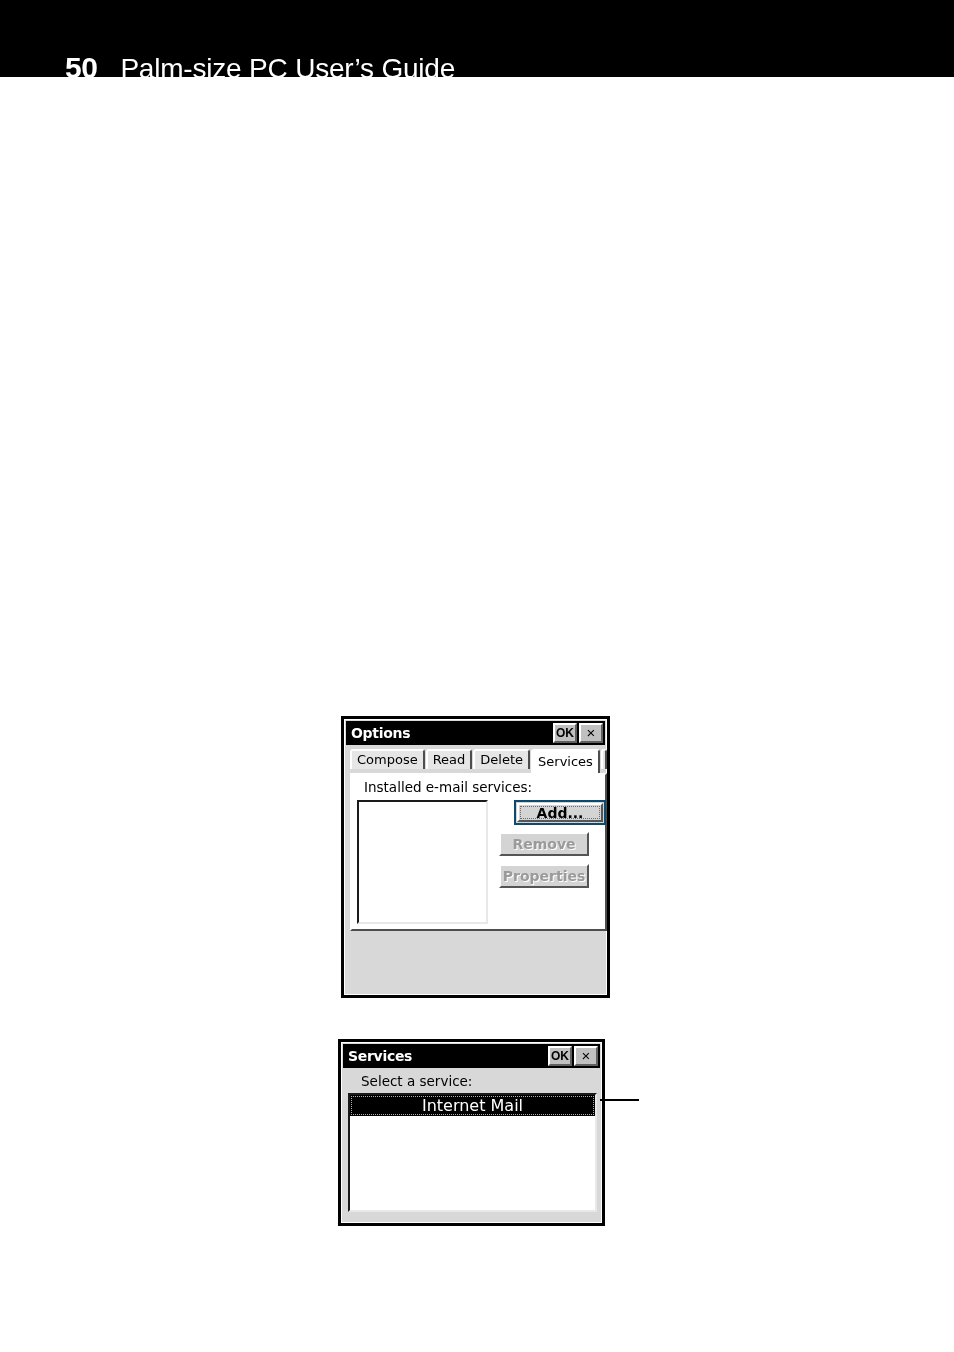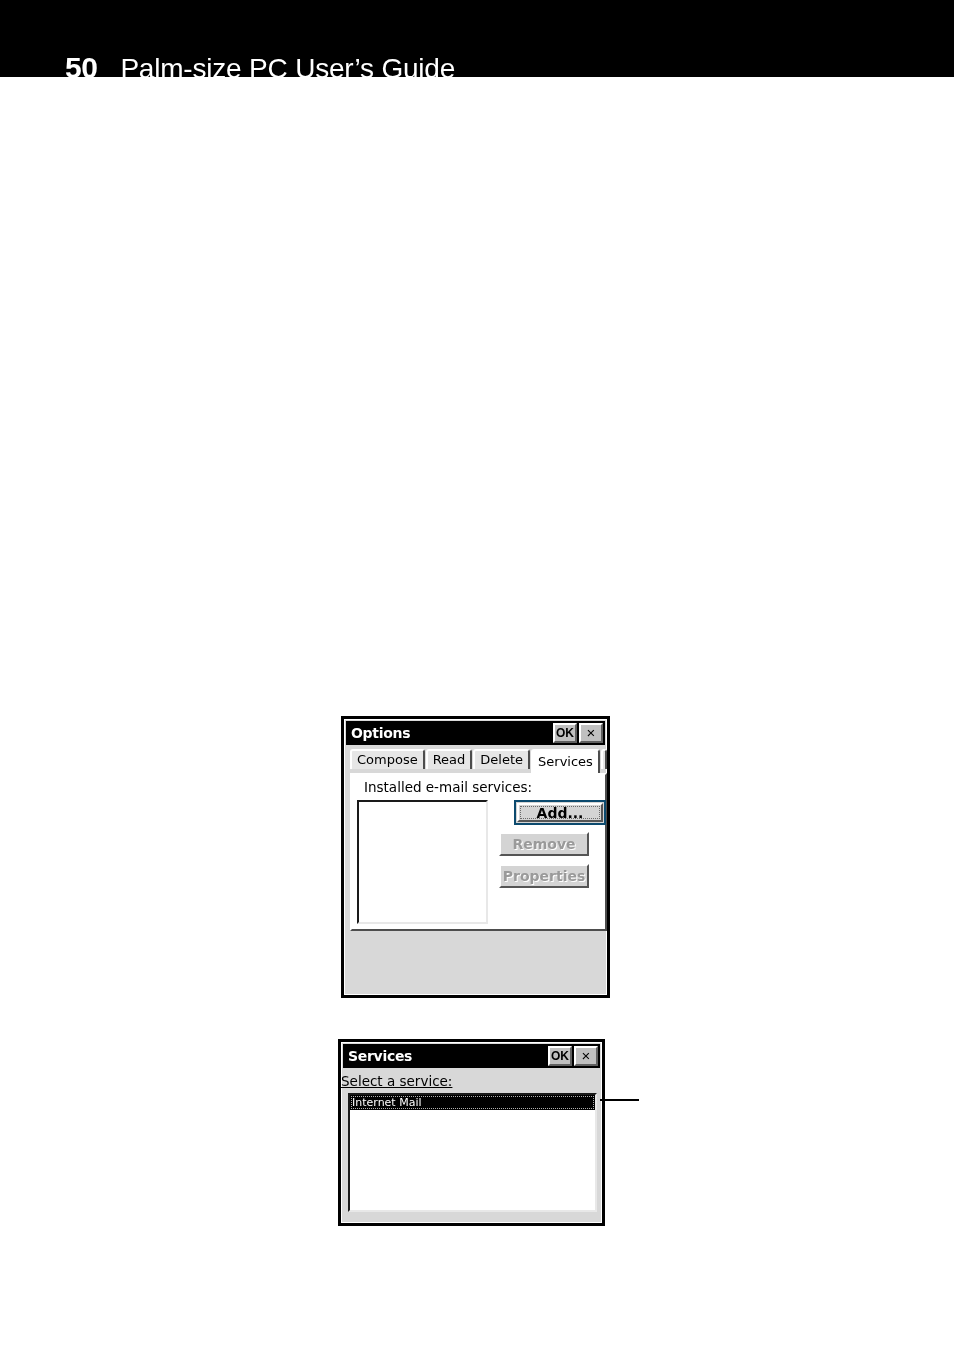--- a/index.html
+++ b/index.html
@@ -167,24 +167,25 @@
     background: #ffffff;
     border-top: 2px solid #1a1a1a;
     border-left: 2px solid #1a1a1a;
     border-right: 2px solid #e8e8e8;
     border-bottom: 2px solid #e8e8e8;
     box-sizing: border-box;
     overflow: hidden;
   }
   .list-item {
     font-family: "DejaVu Sans", sans-serif;
-    font-size: 11px;
+    font-size: 16px;
     color: #000000;
     padding: 1px 2px;
     white-space: nowrap;
+    text-align: center;
   }
   .list-item.selected {
     background: #000000;
     color: #ffffff;
     outline: 1px dotted #b0b0b0;
     outline-offset: -2px;
   }
 
   
   .btn {
@@ -300,20 +301,20 @@
 
 <div class="ce-dialog" style="left:338px; top:1039px; width:267px; height:187px;">
   <div class="inner-frame"></div>
 
   <div class="ce-titlebar">
     <span class="ce-title">Services</span>
     <div class="ce-titlebtn">OK</div>
     <div class="ce-titlebtn close">×</div>
   </div>
 
-  <div class="field-label" style="left:0; top:31px;text-decoration:underline;">Select a service:</div>
+  <div class="field-label" style="left:20px; top:31px;">Select a service:</div>
 
   <div class="listbox" style="left:7px; top:51px; width:249px; height:119px;">
     <div class="list-item selected">Internet Mail</div>
   </div>
 </div>
 
 <div class="callout-line" style="left:600px; top:1099px; width:39px; height:2px;"></div>
 
 </body></html>

